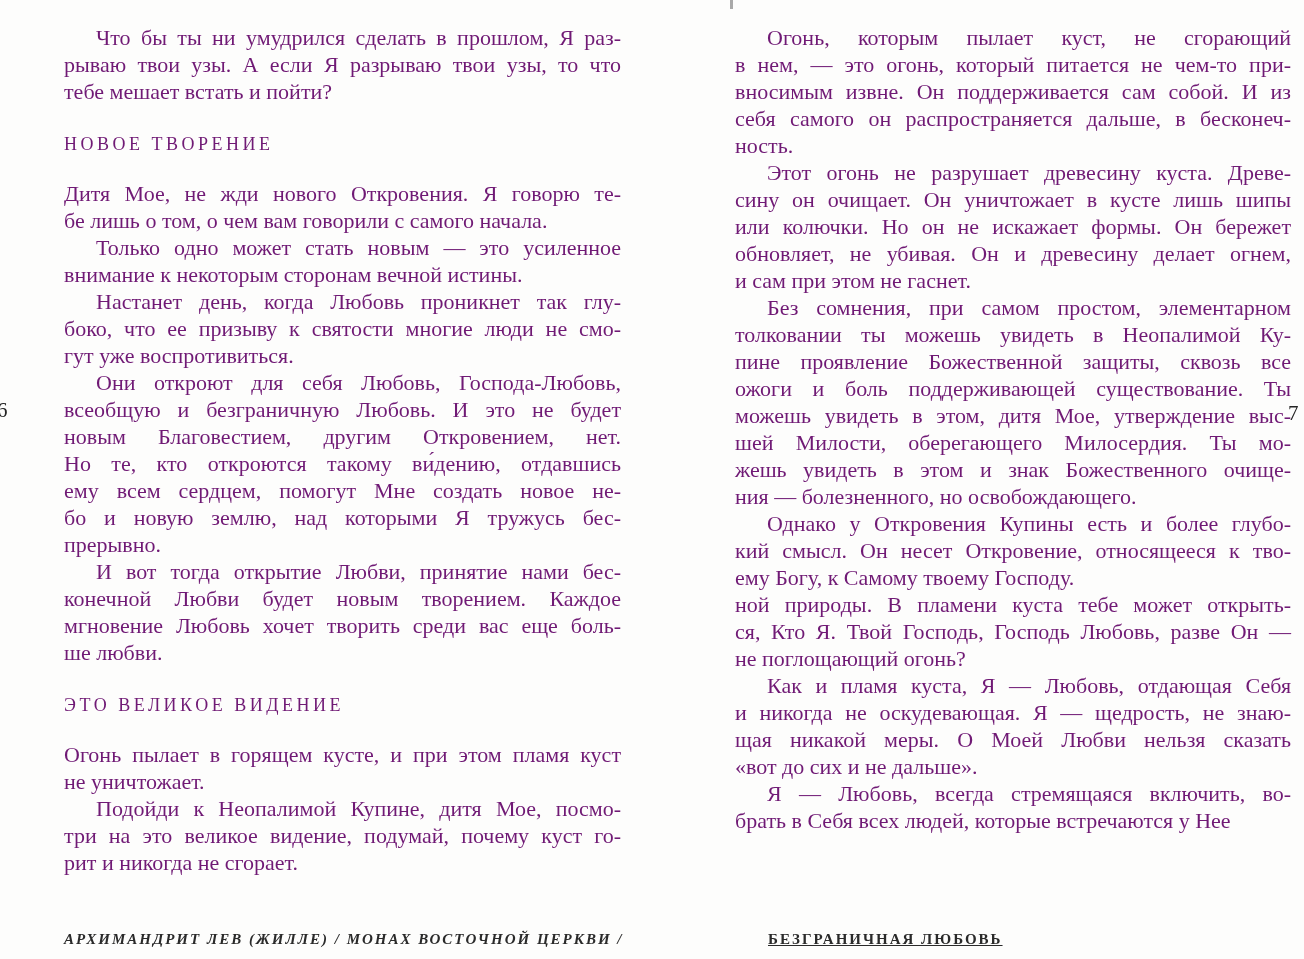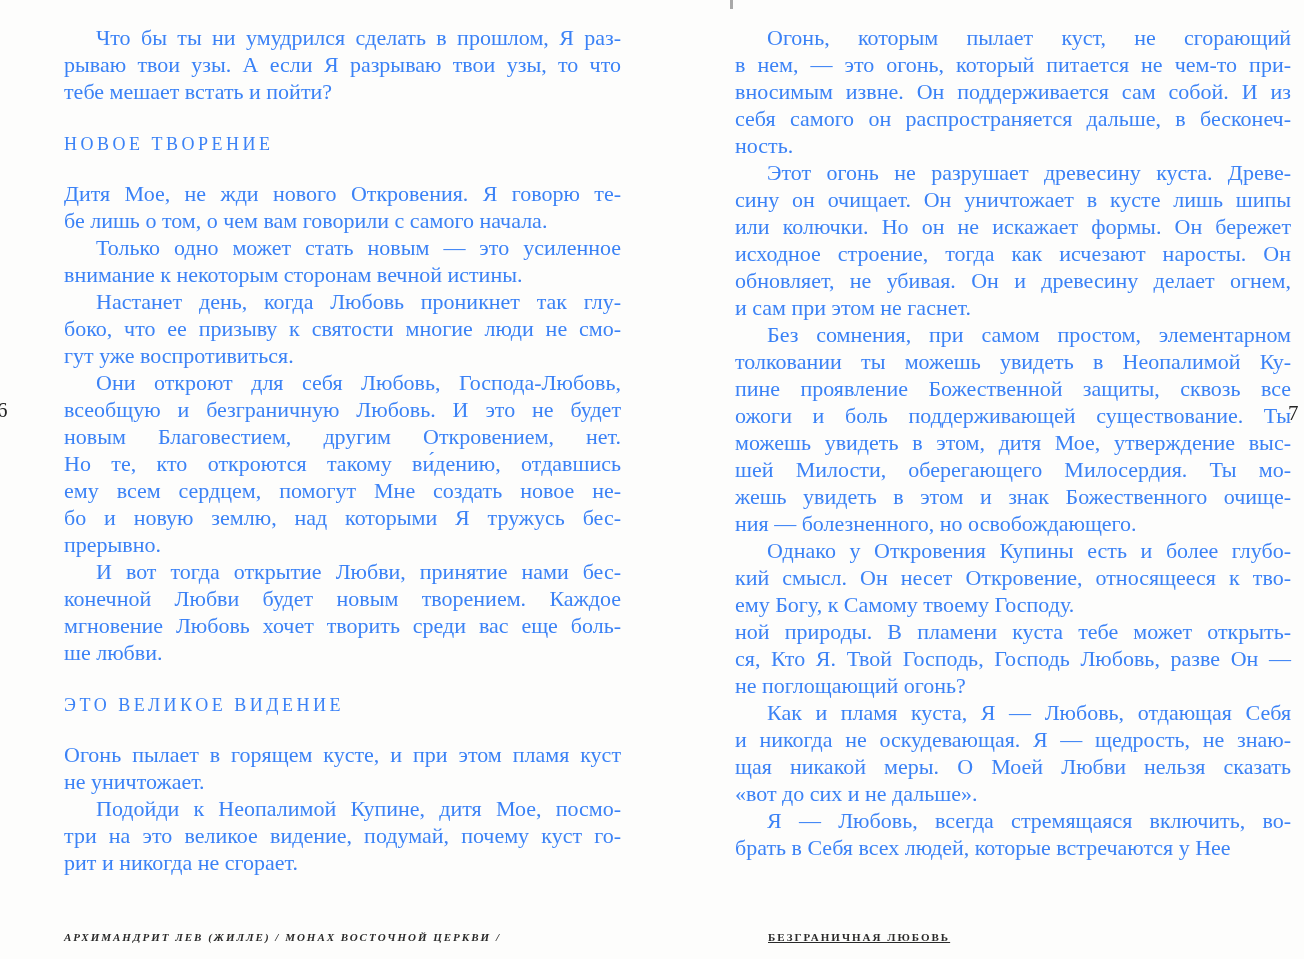--- a/index.html
+++ b/index.html
@@ -11,21 +11,21 @@
     position: relative;
     overflow: hidden;
   }
   .spread { position: absolute; inset: 0; }
 
   .page-text {
     position: absolute;
     top: 24px;
     font-size: 22px;
     line-height: 27px;
-    color: #3b82f6;
+    color: #701a75;
   }
   .page-text.left  { left: 64px;  width: 557px; }
   .page-text.right { left: 735px; width: 556px; }
 
   .para { margin: 0; }
   .line {
     text-align: justify;
     text-align-last: justify;
     white-space: normal;
   }
@@ -43,21 +43,21 @@
     position: absolute;
     font-size: 21px;
     color: #242424;
   }
   .page-number.left  { left: -3px;  top: 398px; }
   .page-number.right { left: 1288px; top: 401px; }
 
   .footer {
     position: absolute;
     top: 931px;
-    font-size: 11px;
+    font-size: 15px;
     font-weight: bold;
     letter-spacing: 2px;
     color: #2a2a2a;
     white-space: nowrap;
   }
   .footer.left  { left: 64px; font-style: italic; }
   .footer.right { left: 768px; text-decoration: underline; }
 
   .top-mark {
     position: absolute;
@@ -129,21 +129,20 @@
         <div class="line indent">Огонь, которым пылает куст, не сгорающий</div>
         <div class="line">в нем, — это огонь, который питается не чем-то при-</div>
         <div class="line">вносимым извне. Он поддерживается сам собой. И из</div>
         <div class="line">себя самого он распространяется дальше, в бесконеч-</div>
         <div class="line last">ность.</div>
       </div>
       <div class="para">
         <div class="line indent">Этот огонь не разрушает древесину куста. Древе-</div>
         <div class="line">сину он очищает. Он уничтожает в кусте лишь шипы</div>
         <div class="line">или колючки. Но он не искажает формы. Он бережет</div>
-        <div class="line">исходное строение, тогда как исчезают наросты. Он</div>
         <div class="line">обновляет, не убивая. Он и древесину делает огнем,</div>
         <div class="line last">и сам при этом не гаснет.</div>
       </div>
       <div class="para">
         <div class="line indent">Без сомнения, при самом простом, элементарном</div>
         <div class="line">толковании ты можешь увидеть в Неопалимой Ку-</div>
         <div class="line">пине проявление Божественной защиты, сквозь все</div>
         <div class="line">ожоги и боль поддерживающей существование. Ты</div>
         <div class="line">можешь увидеть в этом, дитя Мое, утверждение выс-</div>
         <div class="line">шей Милости, оберегающего Милосердия. Ты мо-</div>

